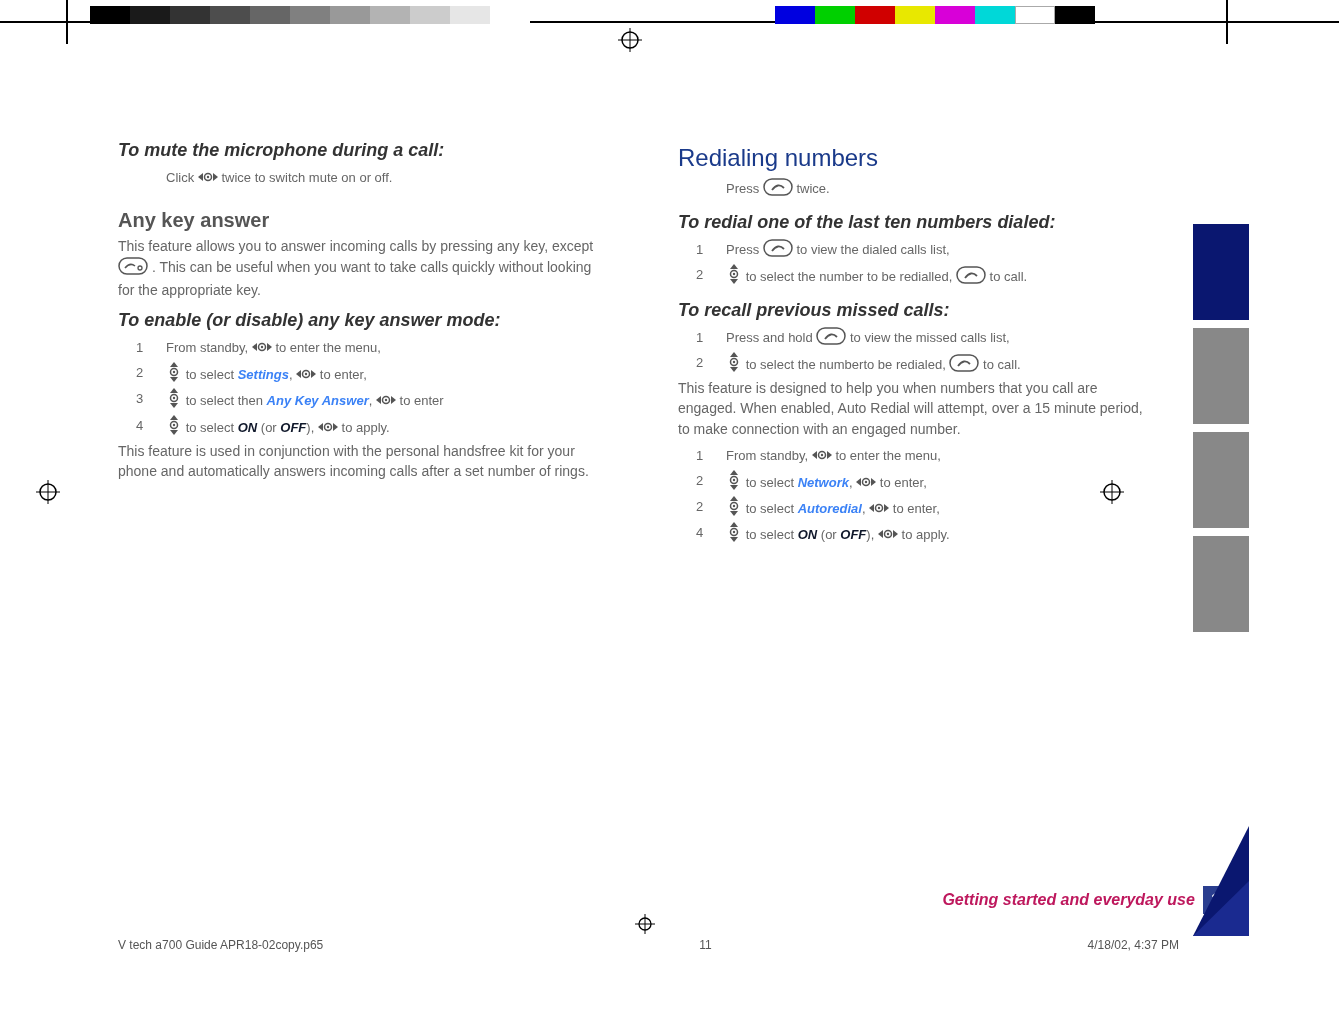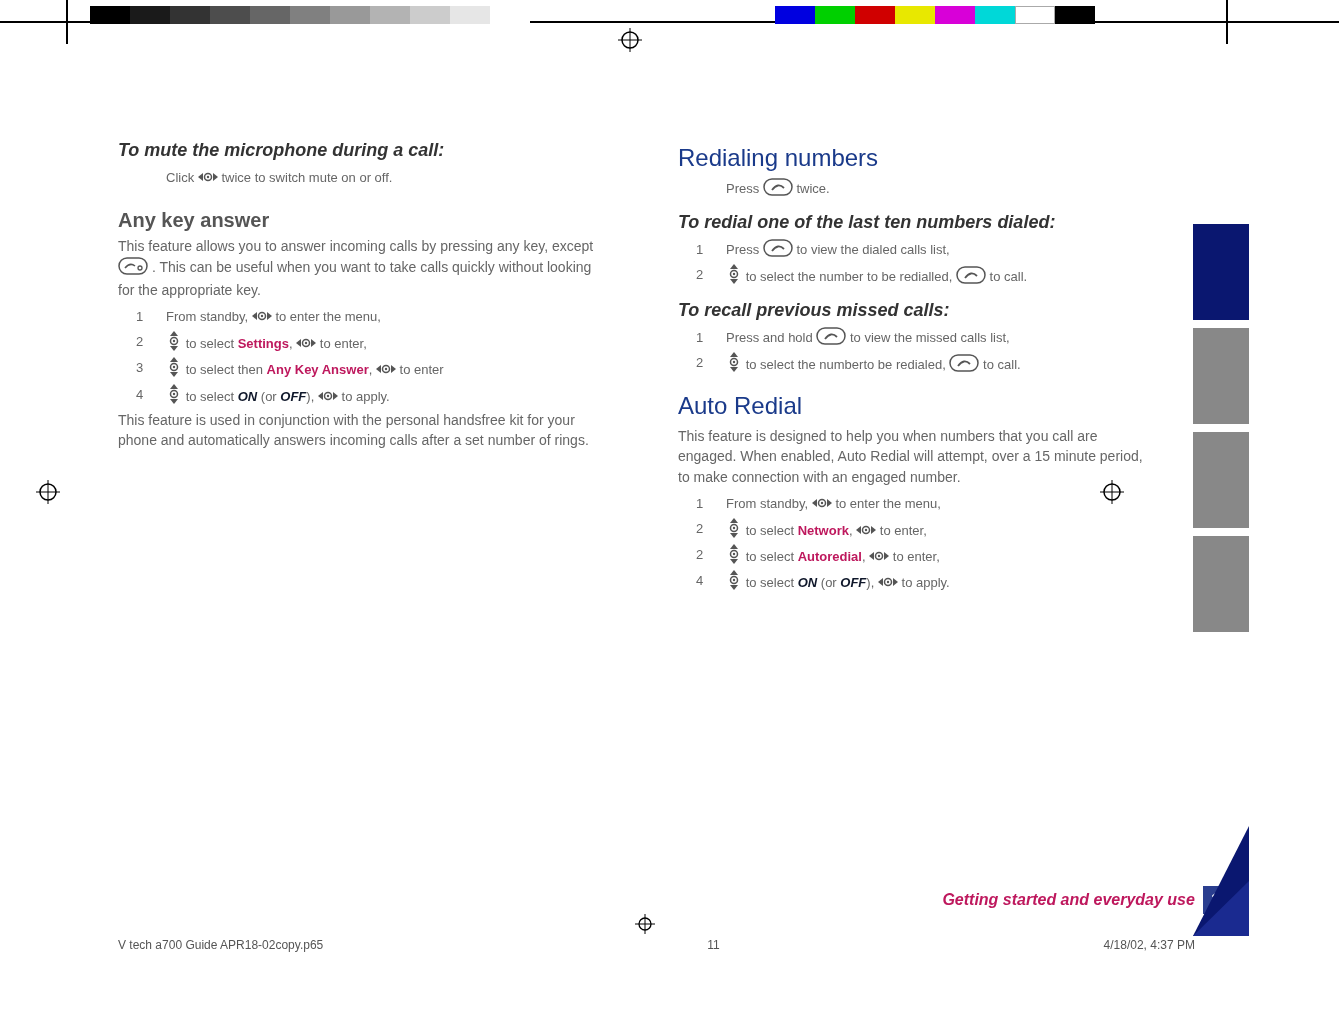--- a/index.html
+++ b/index.html
@@ -22,32 +22,32 @@
   
   .content { position: absolute; top: 130px; left: 118px; width: 1040px; display: flex; justify-content: space-between; }
   .col { width: 480px; }
 
   .h-italic { color: #333; font-style: italic; font-weight: 700; font-size: 18px; margin-top: 10px; margin-bottom: 6px; }
   .h-sub { color: #555; font-weight: 700; font-size: 20px; margin-top: 18px; margin-bottom: 4px; }
   .h-section { color: #1a3a8a; font-weight: 400; font-size: 24px; margin-top: 14px; margin-bottom: 6px; }
   .body { color: #666; font-size: 14px; line-height: 1.45; margin-bottom: 6px; }
   .step { color: #666; font-size: 13px; line-height: 1.65; padding-left: 48px; position: relative; }
   .step .num { position: absolute; left: 18px; top: 0; color: #666; }
-  .step b, .h-italic b, .body b { color: #be185d; }
+  .step b, .h-italic b, .body b { color: #3b82f6; font-style: italic; }
   .step .upper { font-weight: 700; font-style: italic; color: #0f172a; }
 
   
   .ico { display: inline-block; vertical-align: -3px; }
 
   
   .footer-bar { position: absolute; bottom: 96px; left: 118px; right: 100px; display: flex; justify-content: flex-end; align-items: center; }
   .footer-text { font-weight: 700; font-style: italic; color: #be185d; font-size: 16px; margin-right: 8px; }
   .footer-num { background: #2a3e8f; color: #fff; font-weight: 700; font-size: 19px; padding: 3px 8px; }
 
-  .meta { position: absolute; bottom: 58px; left: 118px; right: 144px; display: flex; justify-content: space-between; font-size: 12px; color: #555; }
+  .meta { position: absolute; bottom: 58px; left: 118px; right: 160px; display: flex; justify-content: space-between; font-size: 12px; color: #555; }
 
   
   .sidestrip { position: absolute; right: 90px; top: 224px; width: 56px; }
   .sidestrip div { width: 56px; height: 96px; margin-bottom: 8px; }
 
   
   .tri { position: absolute; right: 90px; bottom: 74px; width: 56px; height: 110px; overflow: hidden; }
 </style>
 </head>
 <body>
@@ -137,20 +137,21 @@
       <div class="body">
         <span>This feature allows you to answer incoming calls by pressing any key, except</span>
         <span class="ico"><svg width="30" height="18">
               <rect x="1" y="1" width="28" height="16" rx="8" fill="none" stroke="#555" stroke-width="1.5"></rect>
               <path d="M7 11 Q12 5 17 9" fill="none" stroke="#555" stroke-width="1.6"></path>
               <circle cx="22" cy="11" r="2" fill="none" stroke="#555" stroke-width="1.3"></circle>
             </svg></span>
         <span>. This can be useful when you want to take calls quickly without looking for the appropriate key.</span>
       </div>
 
+      <div class="h-italic">To enable (or disable) any key answer mode:</div>
 
       <div class="step"><span class="num">1</span>
         <span>From standby,</span>
         <span class="ico"><svg width="20" height="16">
               <polygon points="0,8 5,4 5,12" fill="#555"></polygon>
               <circle cx="10" cy="8" r="3.5" fill="none" stroke="#555" stroke-width="1.5"></circle>
               <circle cx="10" cy="8" r="1.2" fill="#555"></circle>
               <polygon points="20,8 15,4 15,12" fill="#555"></polygon>
             </svg></span>
         <span>to enter the menu,</span>
@@ -265,21 +266,20 @@
               <polygon points="8,20 4,15 12,15" fill="#555"></polygon>
             </svg></span>
         <span>to select the numberto be redialed,</span>
         <span class="ico"><svg width="30" height="18">
               <rect x="1" y="1" width="28" height="16" rx="8" fill="none" stroke="#555" stroke-width="1.5"></rect>
               <path d="M9 12 Q15 4 21 10" fill="none" stroke="#555" stroke-width="1.8"></path>
             </svg></span>
         <span>to call.</span>
       </div>
 
-      <div class="h-section">Auto Redial</div>
       <div class="body">This feature is designed to help you when numbers that you call are engaged. When enabled, Auto Redial will attempt, over a 15 minute period, to make connection with an engaged number.</div>
 
       <div class="step"><span class="num">1</span>
         <span>From standby,</span>
         <span class="ico"><svg width="20" height="16">
               <polygon points="0,8 5,4 5,12" fill="#555"></polygon>
               <circle cx="10" cy="8" r="3.5" fill="none" stroke="#555" stroke-width="1.5"></circle>
               <circle cx="10" cy="8" r="1.2" fill="#555"></circle>
               <polygon points="20,8 15,4 15,12" fill="#555"></polygon>
             </svg></span>

